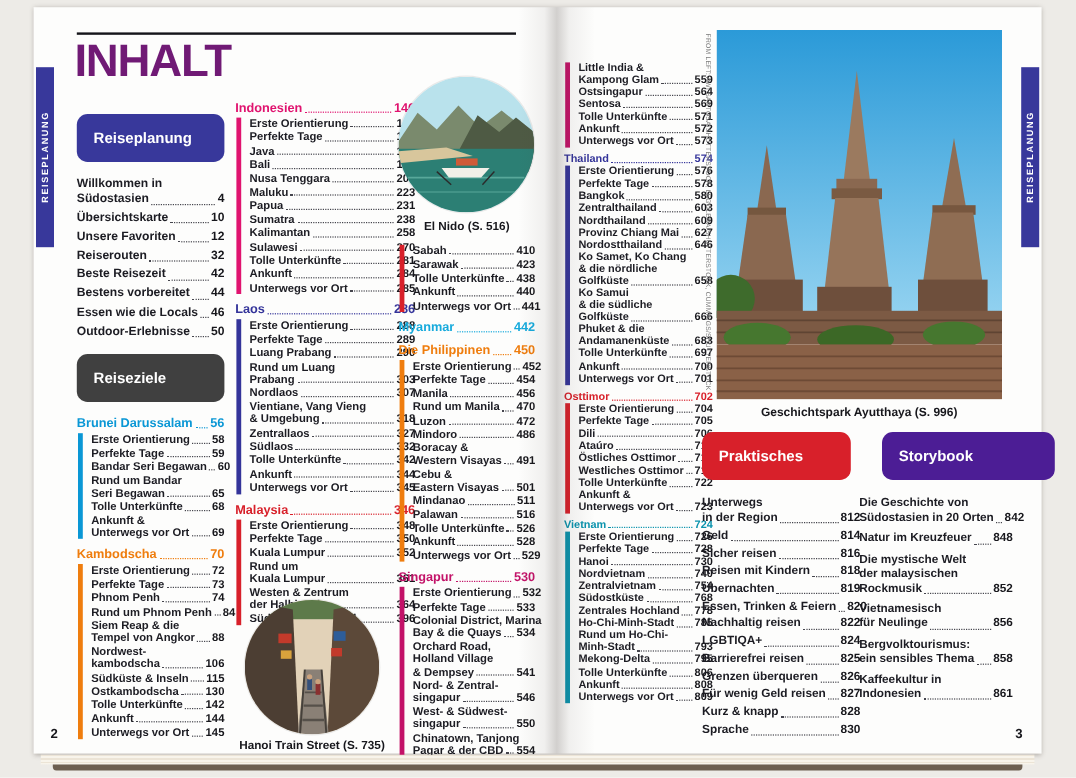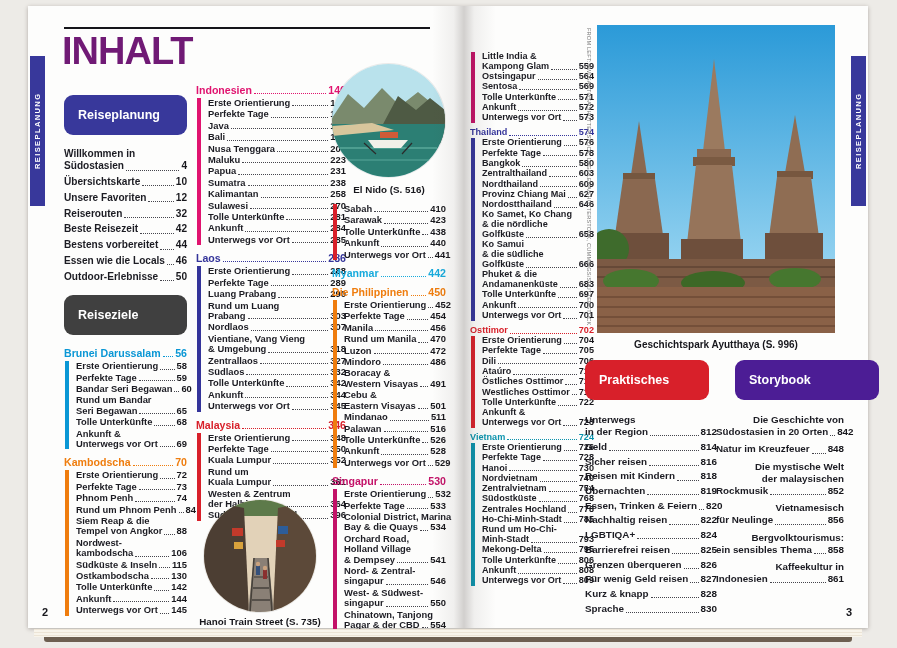--- a/index.html
+++ b/index.html
@@ -48,21 +48,21 @@
   .toc-entries{border-left:4px solid #888;padding-left:7px;margin-left:1px;}
   .toc-section{margin-bottom:7px;}
   .col4 .toc-item{font-size:9.1px;line-height:9.8px;margin-bottom:.5px;}
   .col4 .toc-section{margin-bottom:5px;}
 
   .plan-list .toc-item{font-size:10.1px;line-height:12.3px;margin-bottom:3.5px;}
   .plain-list{position:absolute;color:#1c1c23;}
   .prak-list{left:557px;top:408px;width:132px;}
   .prak-list .toc-item{font-size:9.9px;line-height:12.2px;margin-bottom:2.5px;}
   .story-list{left:688px;top:408px;width:128px;}
-  .story-list .toc-item{font-size:9.8px;line-height:12.2px;margin-bottom:5px;text-align:right;}
+  .story-list .toc-item{font-size:9.8px;line-height:12.2px;margin-bottom:5px;}
 
   .circle-photo{border-radius:50%;overflow:hidden;box-shadow:0 0 0 1px rgba(0,0,0,.08);}
   .el-nido{width:113px;height:113px;}
   .hanoi{position:absolute;left:176px;top:494px;width:112px;height:112px;}
   .photo-cap{font-size:9.8px;font-weight:bold;text-align:center;color:#17171c;}
   .cap-elnido{margin:7px 0 9px 0;}
   .cap-hanoi{position:absolute;left:130px;top:610px;width:204px;}
 
   .photo-ayutthaya{position:absolute;left:569px;top:19px;width:238px;height:308px;overflow:hidden;}
   .cap-ayu{position:absolute;left:569px;top:333px;width:238px;text-align:center;

